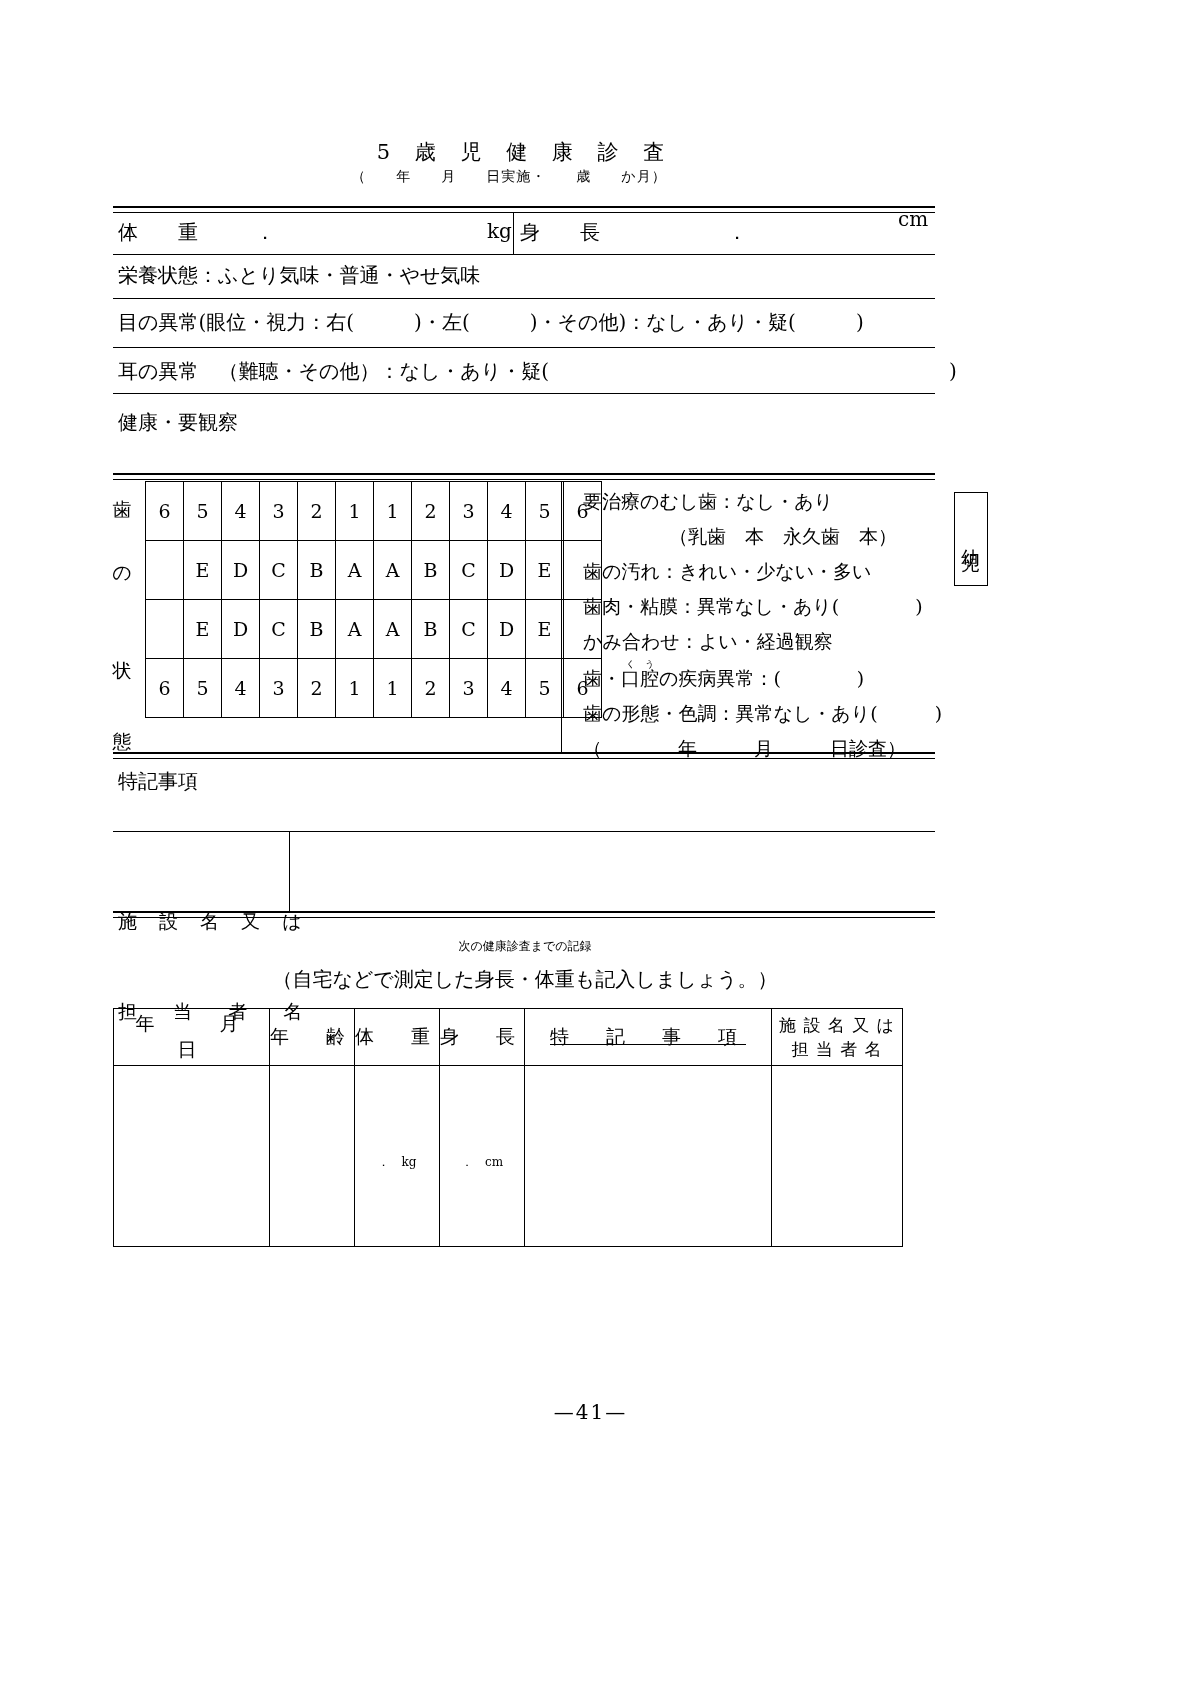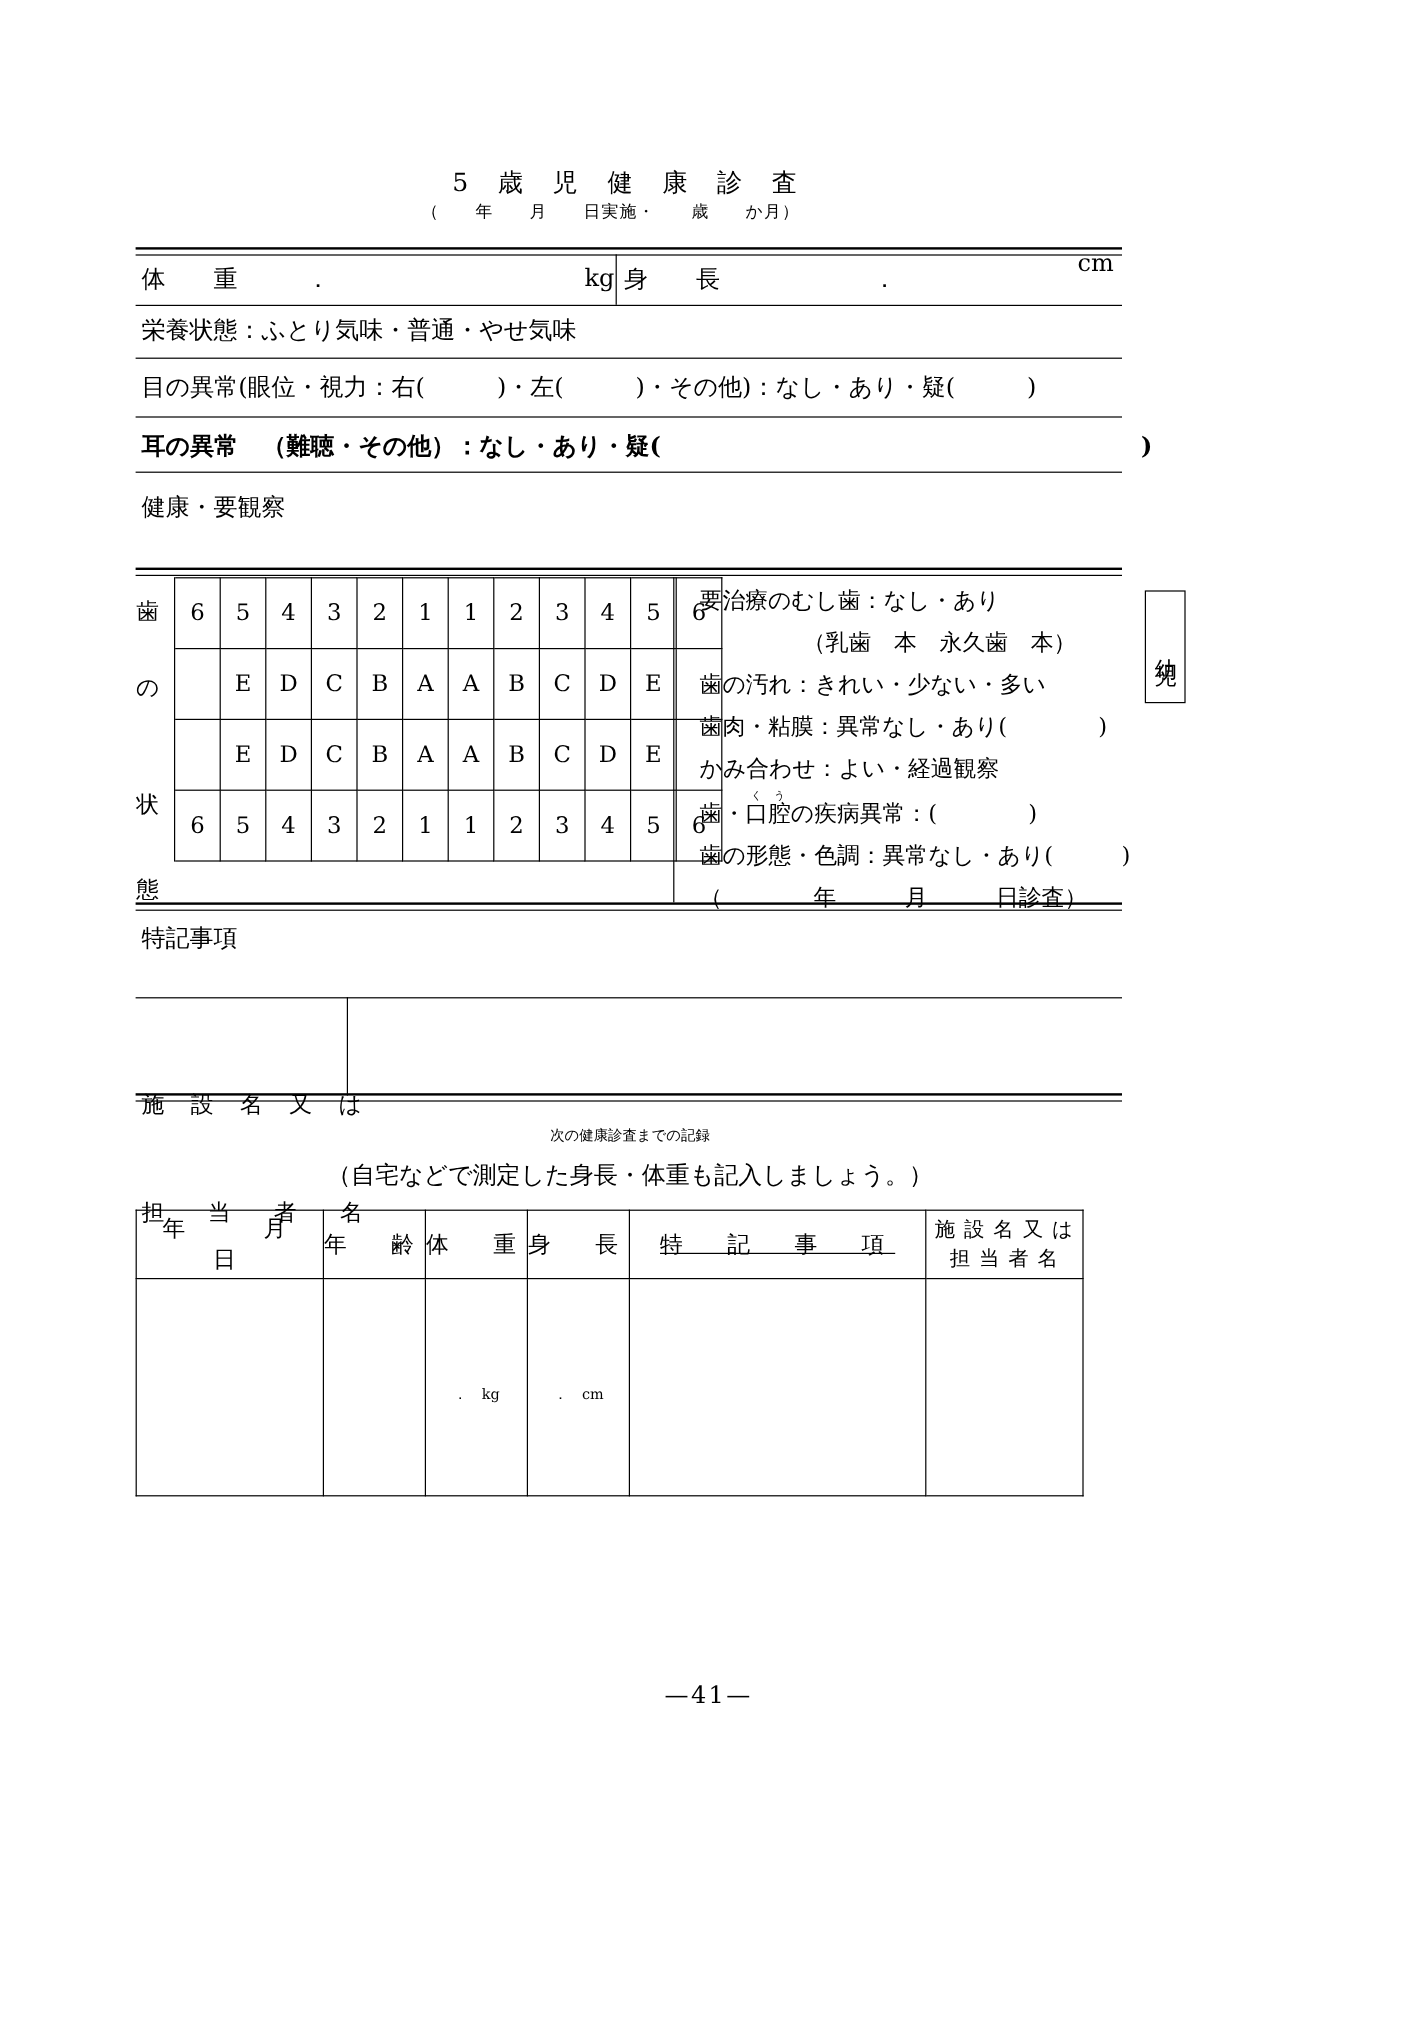--- a/index.html
+++ b/index.html
@@ -133,21 +133,21 @@
   <div class="row-text" style="left:727px;top:219px;">．</div>
   <div class="row-text" style="left:898px;top:207px;">cm</div>
 
   <div class="hline" style="left:113px;top:254px;width:822px;"></div>
   <div class="row-text" style="left:118px;top:262px;">栄養状態：ふとり気味・普通・やせ気味</div>
 
   <div class="hline" style="left:113px;top:298px;width:822px;"></div>
   <div class="row-text" style="left:118px;top:309px;">目の異常(眼位・視力：右(　　　)・左(　　　)・その他)：なし・あり・疑(　　　)</div>
 
   <div class="hline" style="left:113px;top:347px;width:822px;"></div>
-  <div class="row-text" style="left:118px;top:358px;font-weight:bold;">耳の異常　（難聴・その他）：なし・あり・疑(　　　　　　　　　　　　　　　　　　　　)</div>
+  <div class="row-text" style="left:118px;top:358px;">耳の異常　（難聴・その他）：なし・あり・疑(　　　　　　　　　　　　　　　　　　　　)</div>
 
   <div class="hline" style="left:113px;top:393px;width:822px;"></div>
   <div class="row-text" style="left:118px;top:409px;">健康・要観察</div>
 
   <div class="hline thick" style="left:113px;top:473px;width:822px;"></div>
   <div class="hline" style="left:113px;top:479px;width:822px;"></div>
 
   <div class="teeth-wrap">
     <table class="teeth">
       <tbody>

